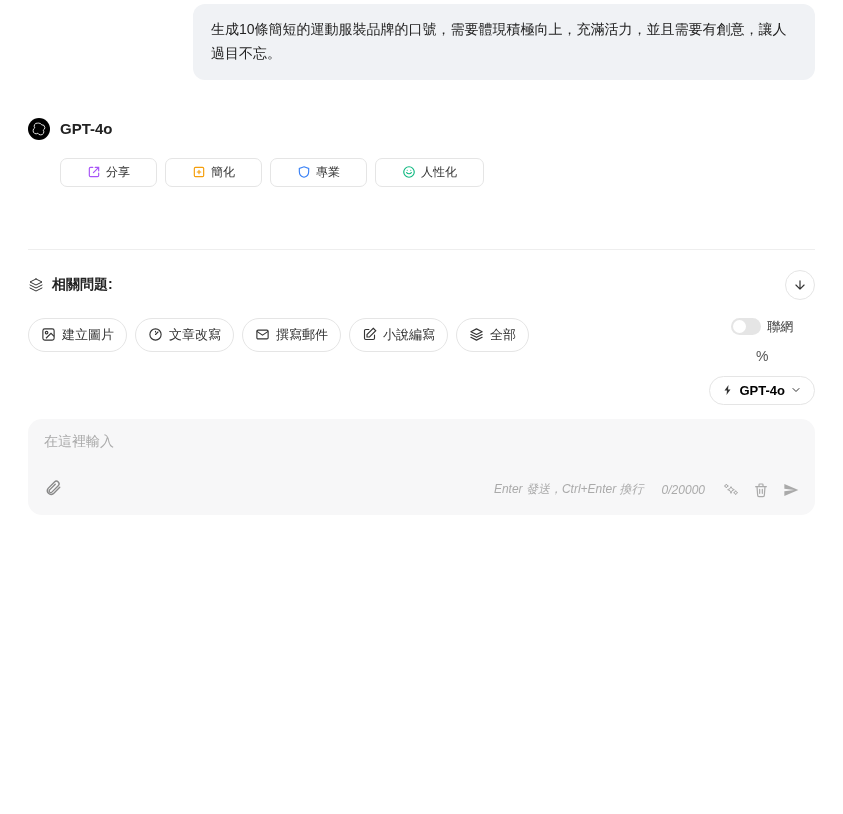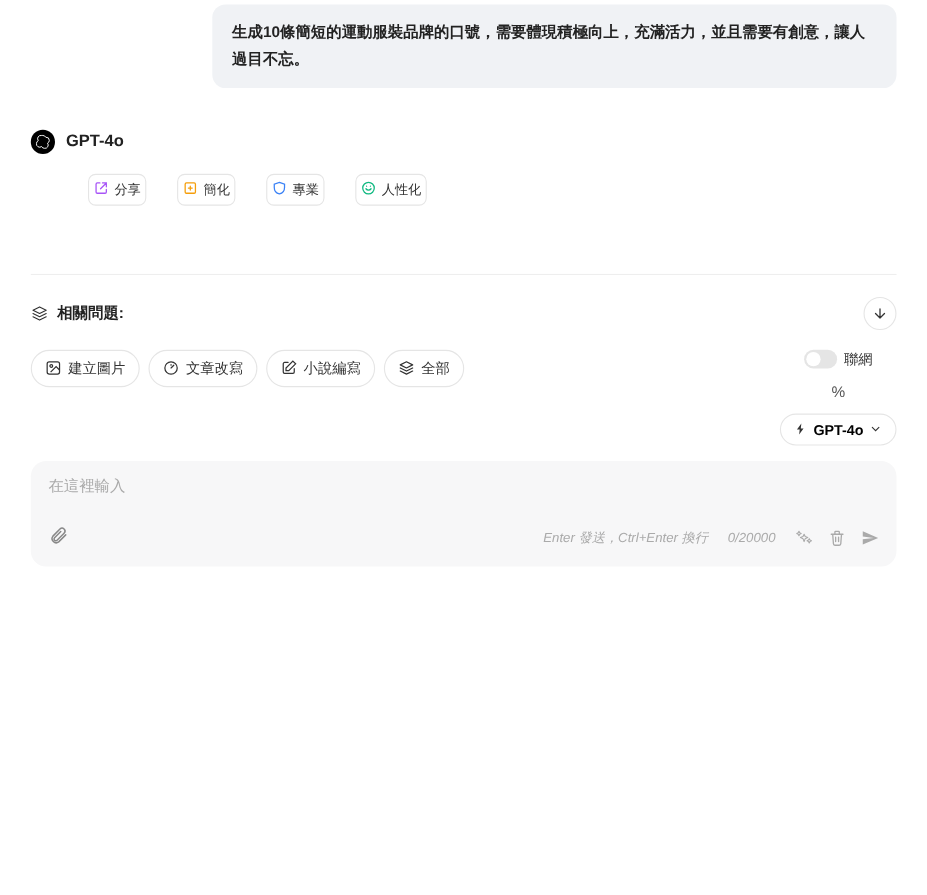--- a/index.html
+++ b/index.html
@@ -15,21 +15,20 @@
     .user-message {
       margin-left: 165px;
       margin-right: 0;
       margin-top: 4px;
       background: #f0f2f5;
       border-radius: 12px;
       padding: 14px 18px;
       font-size: 14px;
       line-height: 1.7;
       color: #222;
-      font-weight: bold;
     }
     .response-section { margin-top: 38px; }
     .response-header {
       display: flex;
       align-items: center;
       gap: 10px;
       margin-bottom: 18px;
     }
     .model-avatar {
       width: 22px;
@@ -54,29 +53,29 @@
       list-style-position: outside;
     }
     .action-buttons {
       display: flex;
       gap: 8px;
       margin-left: 32px;
       margin-top: 6px;
     }
     .action-btn {
       display: flex;
+      align-items: center;
       gap: 5px;
-      padding: 5px 4px;
+      padding: 5px 26px;
       border: 1px solid #e5e5e5;
       border-radius: 7px;
       background: #fff;
       font-size: 12px;
       color: #333;
       cursor: pointer;
-      margin-left: 20px;
     }
     .action-btn svg { width: 14px; height: 14px; }
     .related-section {
       margin-top: 62px;
       border-top: 1px solid #eee;
       padding-top: 20px;
       display: flex;
       align-items: center;
       justify-content: space-between;
     }
@@ -266,20 +265,27 @@
           <path d="M21 15l-5-5-8 8" stroke="#333" stroke-width="1.8"></path>
         </svg>
       <span>建立圖片</span>
     </button>
     <button class="tool-pill">
       <svg viewBox="0 0 24 24" fill="none">
           <circle cx="12" cy="12" r="9" stroke="#333" stroke-width="1.8"></circle>
           <path d="M12 12l4-4M12 7v1" stroke="#333" stroke-width="1.8" stroke-linecap="round"></path>
         </svg>
       <span>文章改寫</span>
+    </button>
+    <button class="tool-pill">
+      <svg viewBox="0 0 24 24" fill="none">
+          <rect x="3" y="5" width="18" height="14" rx="2" stroke="#333" stroke-width="1.8"></rect>
+          <path d="M3 7l9 6 9-6" stroke="#333" stroke-width="1.8"></path>
+        </svg>
+      <span>撰寫郵件</span>
     </button>
     <button class="tool-pill">
       <svg viewBox="0 0 24 24" fill="none">
           <path d="M11 4H6a2 2 0 0 0-2 2v12a2 2 0 0 0 2 2h12a2 2 0 0 0 2-2v-5M18 2l4 4-10 10H8v-4L18 2z" stroke="#333" stroke-width="1.8" stroke-linecap="round"></path>
         </svg>
       <span>小說編寫</span>
     </button>
     <button class="tool-pill">
       <svg viewBox="0 0 24 24" fill="none">
           <path d="M12 3l9 4.5-9 4.5-9-4.5L12 3zM3 12l9 4.5 9-4.5M3 16.5l9 4.5 9-4.5" stroke="#333" stroke-width="1.8" stroke-linecap="round" stroke-linejoin="round"></path>

